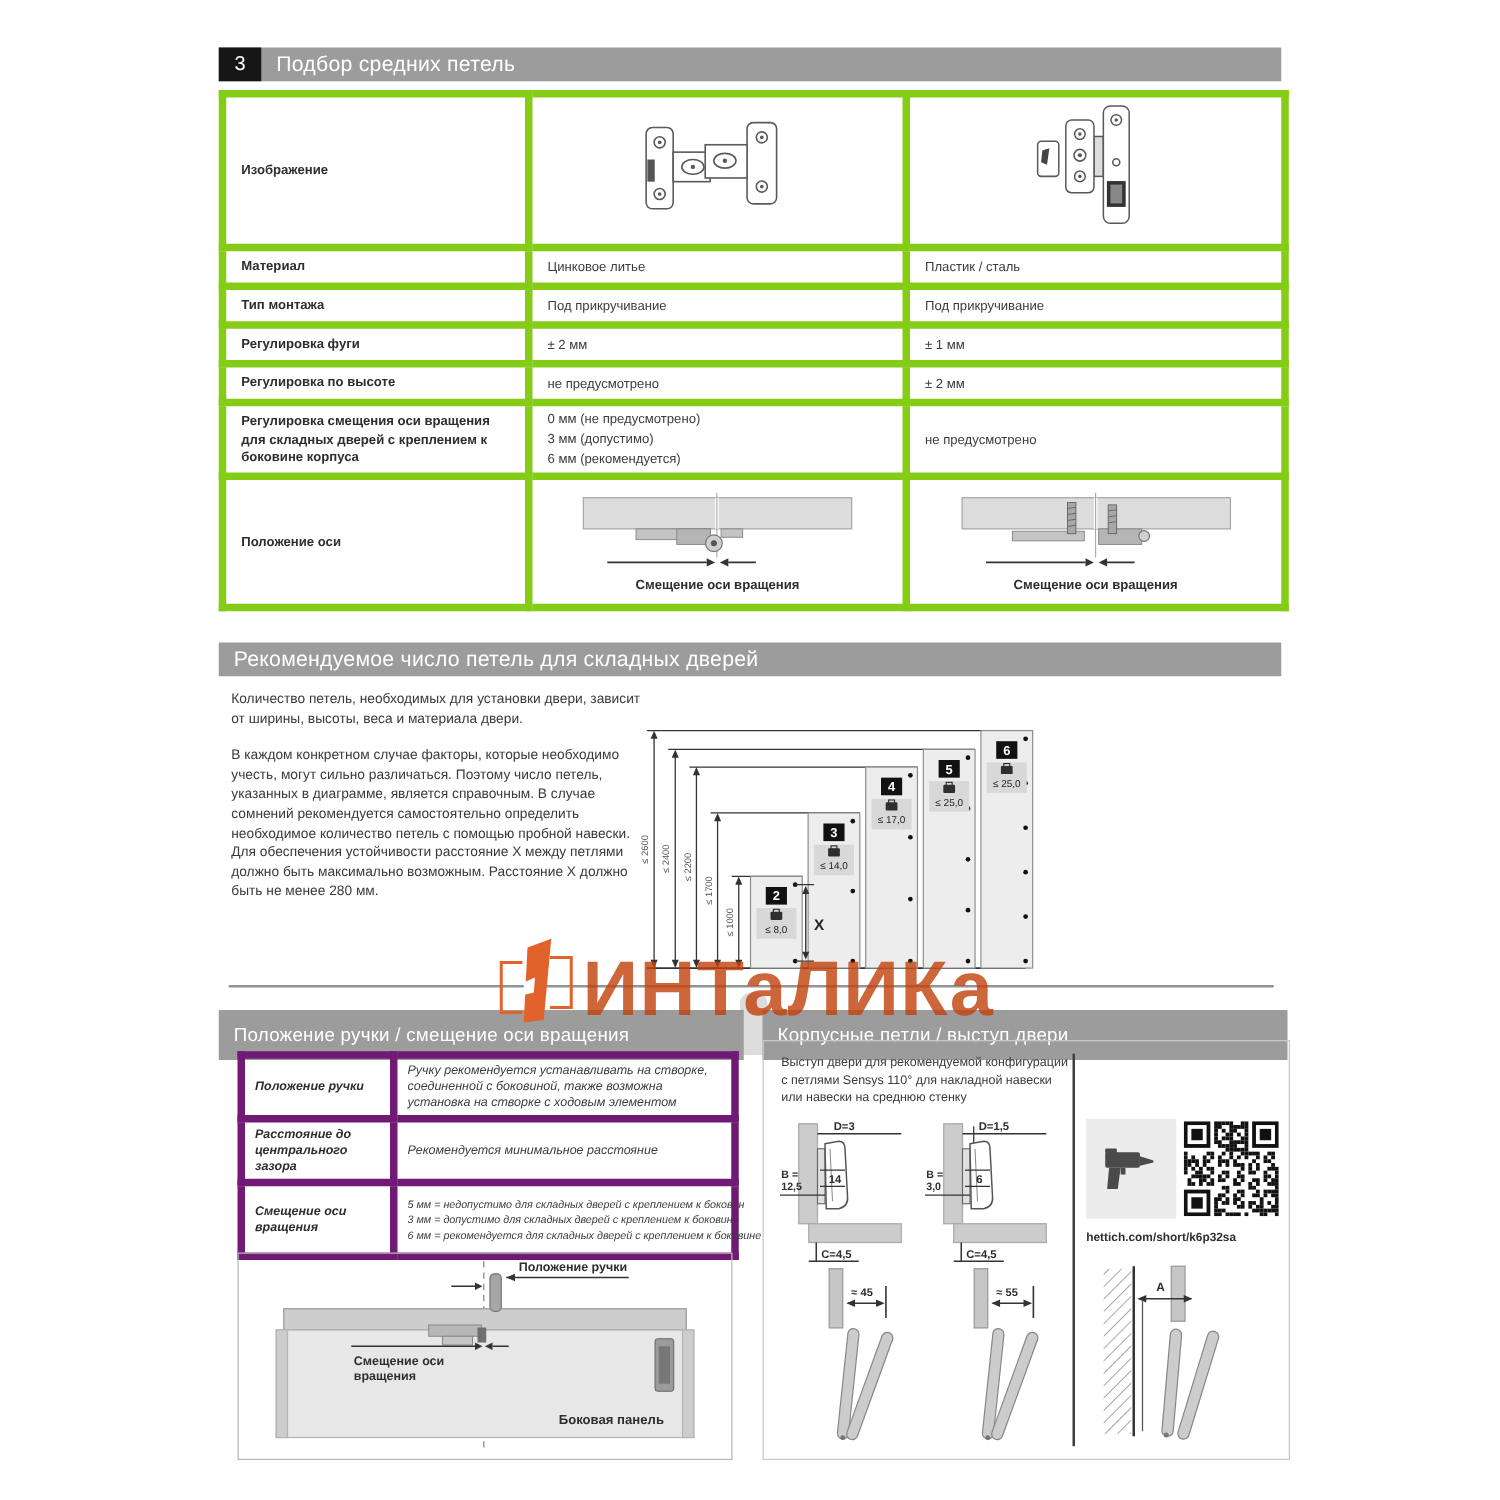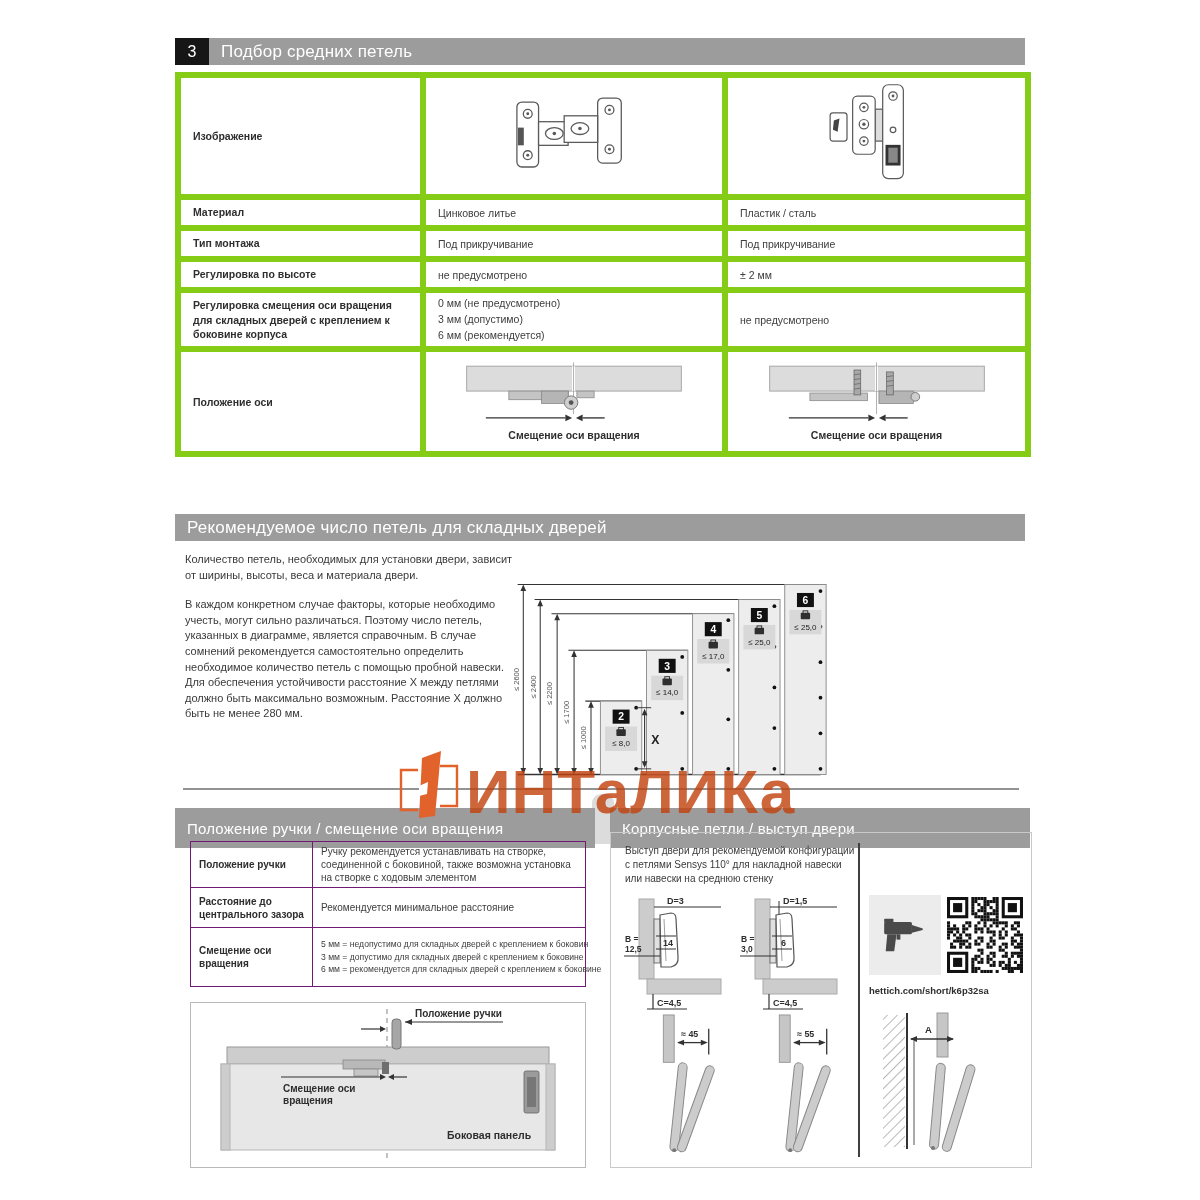--- a/index.html
+++ b/index.html
@@ -29,21 +29,21 @@
   .s2-text p{margin:0 0 14px 0;}
 
   
   .wm-line{position:absolute;left:183px;top:788px;width:836px;height:2px;background:#787878;opacity:.8;z-index:6;}
   .wm-text{position:absolute;left:466px;top:756px;font-size:62px;font-weight:bold;color:#c2410c;opacity:.8;z-index:6;letter-spacing:1px;}
   .wm-logo{position:absolute;left:388px;top:748px;z-index:6;}
   .wm-tab{position:absolute;left:592px;top:794px;width:22px;height:50px;background:#dcdcdc;border-radius:9px 9px 0 0;z-index:0;}
 
   
   .t3{position:absolute;left:190px;top:841px;width:395px;table-layout:fixed;}
-  .t3 td{border:1px solid #701a75;vertical-align:middle;padding:3px 8px;}
+  .t3 td{border:6px solid #701a75;vertical-align:middle;padding:3px 8px;font-style:italic;}
   .t3 td.lbl{font-weight:bold;font-size:10px;color:#2e2e2e;line-height:1.3;}
   .t3 td.val{font-size:10px;line-height:1.3;}
   .t3 .small div{font-size:8.6px;line-height:1.45;white-space:nowrap;}
   .box-bl{position:absolute;left:190px;top:1002px;width:394px;height:164px;border:1px solid #b9b9b9;}
 
   
   .box-br{position:absolute;left:610px;top:832px;width:420px;height:334px;border:1px solid #c9c9c9;}
   .box-br .inner{position:relative;width:100%;height:100%;}
   .br-text-left{position:absolute;left:14px;top:11px;width:232px;font-size:10px;line-height:1.4;color:#3a3a3a;}
   .br-divider{position:absolute;left:247px;top:10px;width:2px;height:314px;background:#3f3f3f;}
@@ -124,20 +124,25 @@
     </tr>
     <tr style="height:31px">
       <td class="lbl">Материал</td>
       <td>Цинковое литье</td>
       <td>Пластик / сталь</td>
     </tr>
     <tr style="height:31px">
       <td class="lbl">Тип монтажа</td>
       <td>Под прикручивание</td>
       <td>Под прикручивание</td>
+    </tr>
+    <tr style="height:31px">
+      <td class="lbl">Регулировка фуги</td>
+      <td>± 2 мм</td>
+      <td>± 1 мм</td>
     </tr>
     <tr style="height:31px">
       <td class="lbl">Регулировка по высоте</td>
       <td>не предусмотрено</td>
       <td>± 2 мм</td>
     </tr>
     <tr style="height:48px">
       <td class="lbl">Регулировка смещения оси вращения для складных дверей с креплением к боковине корпуса</td>
       <td class="lines">
         <div>0 мм (не предусмотрено)</div>

